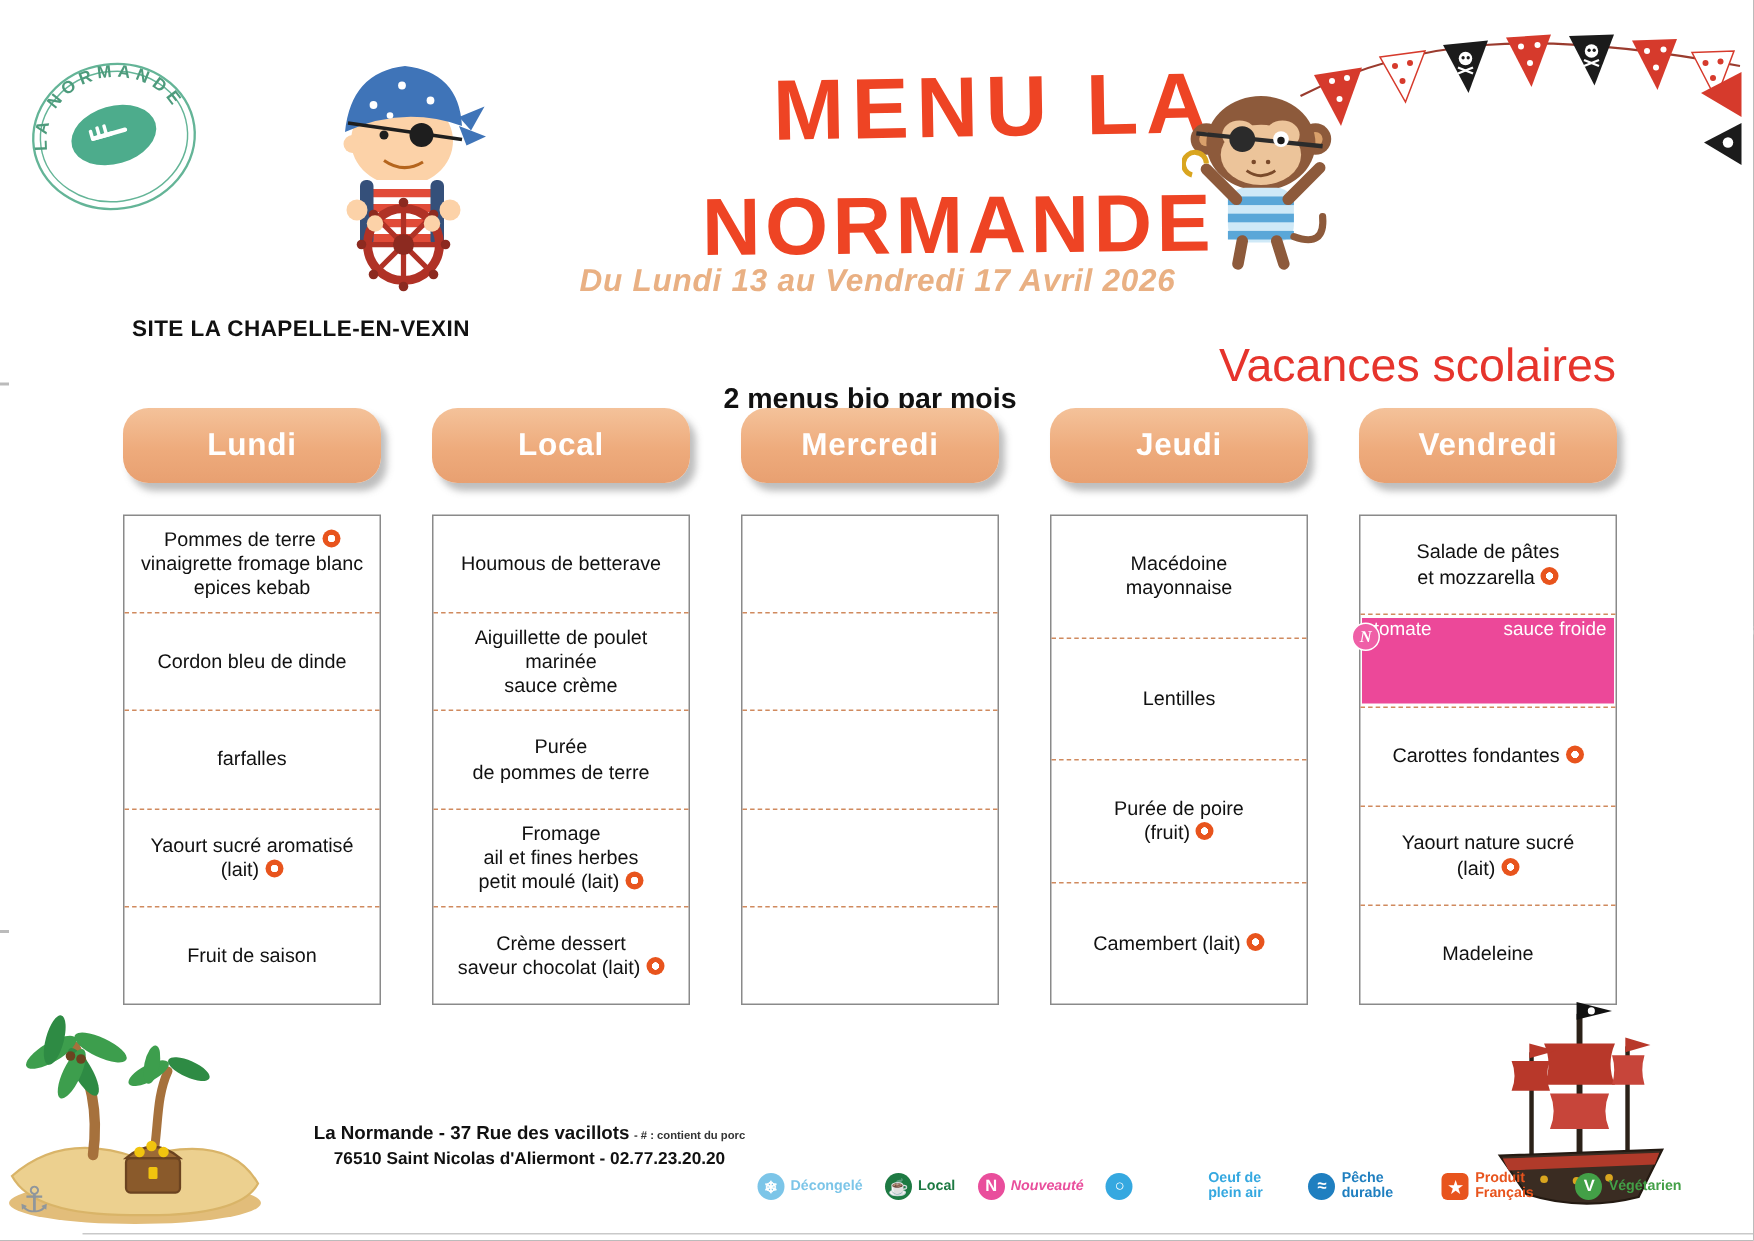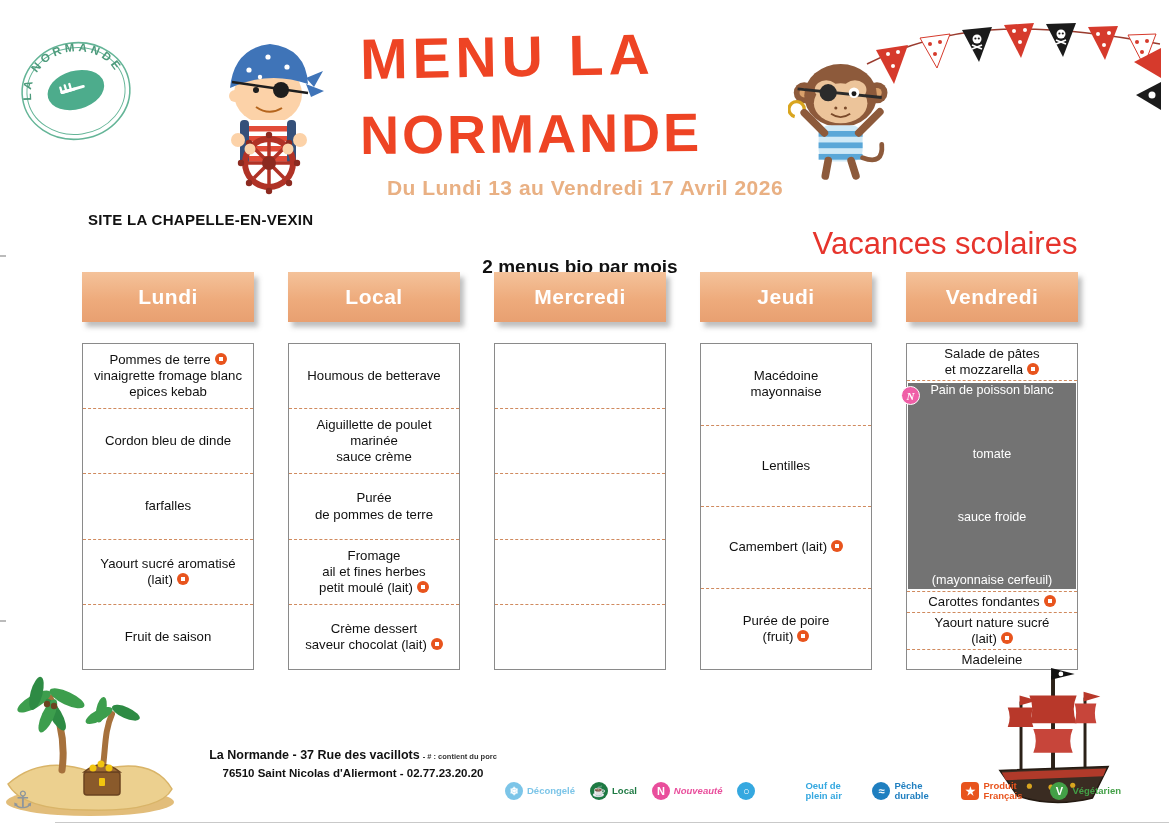--- a/index.html
+++ b/index.html
@@ -6,32 +6,32 @@
   .page {
     position:relative; width:1169px; height:827px; margin:0 auto;
     background:#ffffff; overflow:hidden;
     font-family:"Liberation Sans", sans-serif; color:#1a1a1a;
   }
   
   .logo-wrap { position:absolute; left:18px; top:38px; }
   .pirate-kid { position:absolute; left:212px; top:30px; }
   .monkey { position:absolute; left:788px; top:52px; }
   .bunting { position:absolute; left:862px; top:4px; }
-  .title-block { position:absolute; left:360px; top:22px; width:450px; text-align:left; }
+  .title-block { position:absolute; left:360px; top:40px; width:450px; text-align:right; }
   .title-line1 {
     font-size:57px; font-weight:800; letter-spacing:5px; color:#ee4424;
     transform:rotate(-1deg);
   }
   .title-line2 {
     font-size:54px; font-weight:800; letter-spacing:3px; color:#ee4424;
     margin-top:14px; transform:rotate(-0.5deg);
   }
   .date-range {
     position:absolute; left:360px; top:176px; width:450px; text-align:center;
-    font-size:21px; font-weight:bold; color:#e9b083; letter-spacing:0.5px;
+    font-size:21px; font-weight:bold; color:#e9b083; letter-spacing:0.5px;font-style:italic;
   }
   .site-label {
     position:absolute; left:88px; top:211px;
     font-size:15px; font-weight:bold; letter-spacing:0.3px; color:#111;
   }
   .bio-note {
     position:absolute; left:380px; top:224px; width:400px; text-align:center;
     font-size:19px; font-weight:bold; color:#111;margin-top:32px;
   }
   .holiday-note {
@@ -43,20 +43,21 @@
     position:absolute; left:82px; top:272px; width:997px;
     display:flex; gap:34px;
   }
   .menu-column { width:172px; }
   .day-header {
     height:50px; line-height:50px; text-align:center;
     color:#ffffff; font-size:21px; font-weight:bold; letter-spacing:0.5px;
     background:linear-gradient(180deg,#f4c29a 0%,#eeab7c 55%,#e8a071 100%);
     box-shadow:4px 5px 5px rgba(110,110,110,0.45);
     margin-bottom:21px;
+    border-radius:17px;
   }
   .day-body {
     height:325px; background:#fff;
     border:1.2px solid #8a8a8a;
     display:flex; flex-direction:column;
   }
   .menu-cell {
     flex:1; position:relative;
     display:flex; align-items:center; justify-content:center;
     text-align:center; padding:2px 5px;
@@ -64,23 +65,23 @@
   .menu-cell:not(:last-child) { border-bottom:1.4px dashed #d08a5e; }
   .cell-text { font-size:13.2px; line-height:1.22; color:#111; }
   .cell-line { white-space:nowrap; }
   .pf-icon {
     display:inline-block; width:12px; height:12px; margin-left:4px;
     border-radius:50%; vertical-align:-1px;
     background:radial-gradient(circle,#ffffff 0 28%,#e8541d 30% 100%);
   }
   .menu-cell.highlight { padding:0; }
   .menu-cell.highlight .cell-text {
-    background:#737373; color:#ffffff; width:calc(100% - 2px);
+    background:#ec4899; color:#ffffff; width:calc(100% - 2px);
     height:calc(100% - 4px); margin:2px 1px;
-    display:flex; flex-direction:column; justify-content:center;
+    display:flex; justify-content:center;
     font-size:12.6px;
     gap:48px;
   }
   .nv-badge {
     position:absolute; left:-6px; top:5px; z-index:2;
     width:17px; height:17px; border-radius:50%;
     background:#ef5fa7; border:1.5px solid #fff;
     color:#fff; font-size:11px; font-style:italic; font-weight:bold;
     display:flex; align-items:center; justify-content:center;
     font-family:"Liberation Serif", serif;
@@ -367,27 +368,27 @@
               <div class="cell-line">mayonnaise</div>
             </div>
           </div>
           <div class="menu-cell">
             <div class="cell-text">
               <div class="cell-line">Lentilles</div>
             </div>
           </div>
           <div class="menu-cell">
             <div class="cell-text">
-              <div class="cell-line">Camembert (lait)<span class="pf-icon"></span></div>
-            </div>
-          </div>
-          <div class="menu-cell">
-            <div class="cell-text">
               <div class="cell-line">Purée de poire</div>
               <div class="cell-line">(fruit)<span class="pf-icon"></span></div>
+            </div>
+          </div>
+          <div class="menu-cell">
+            <div class="cell-text">
+              <div class="cell-line">Camembert (lait)<span class="pf-icon"></span></div>
             </div>
           </div>
         </div>
       </div>
       <div class="menu-column">
         <div class="day-header">Vendredi</div>
         <div class="day-body">
           <div class="menu-cell">
             <div class="cell-text">
               <div class="cell-line">Salade de pâtes</div>

